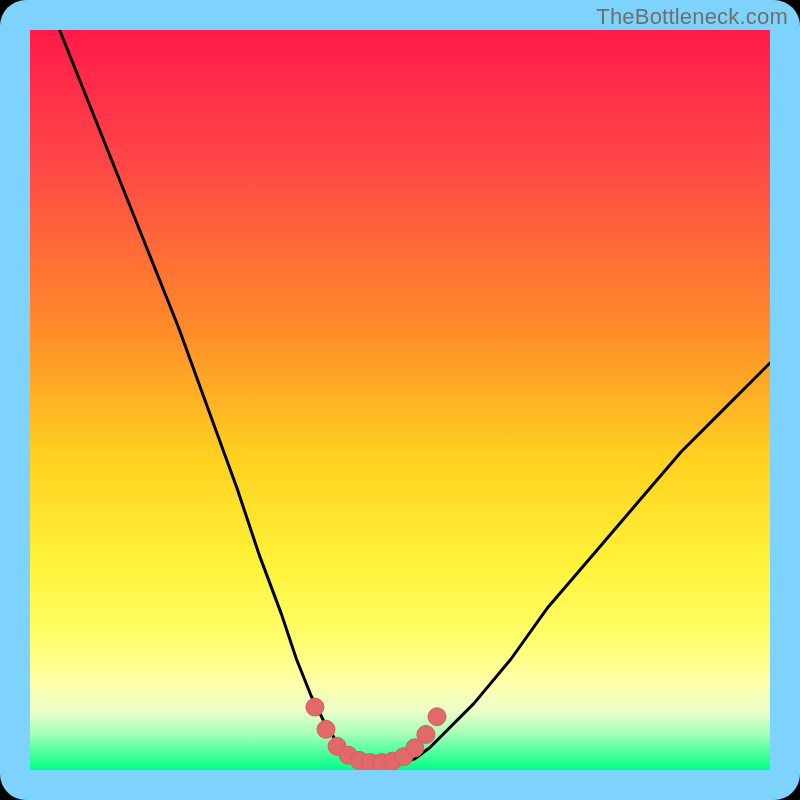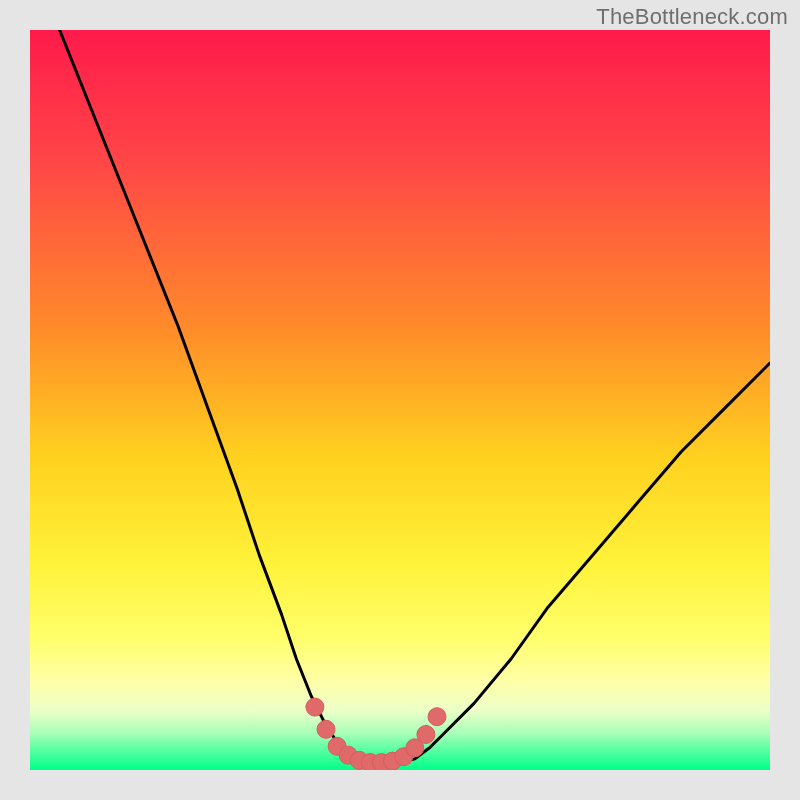--- a/index.html
+++ b/index.html
@@ -10,21 +10,22 @@
     background: #000;
     overflow: hidden;
     font-family: Arial, Helvetica, sans-serif;
   }
   .frame {
     position: absolute;
     left: 0;
     top: 0;
     width: 800px;
     height: 800px;
-    background: #e5e5e5;
+    background: #7dd3fc;
+    border-radius: 26px;
   }
   .plot {
     position: absolute;
     left: 30px;
     top: 30px;
     width: 740px;
     height: 740px;
     overflow: hidden;
   }
   .watermark {

